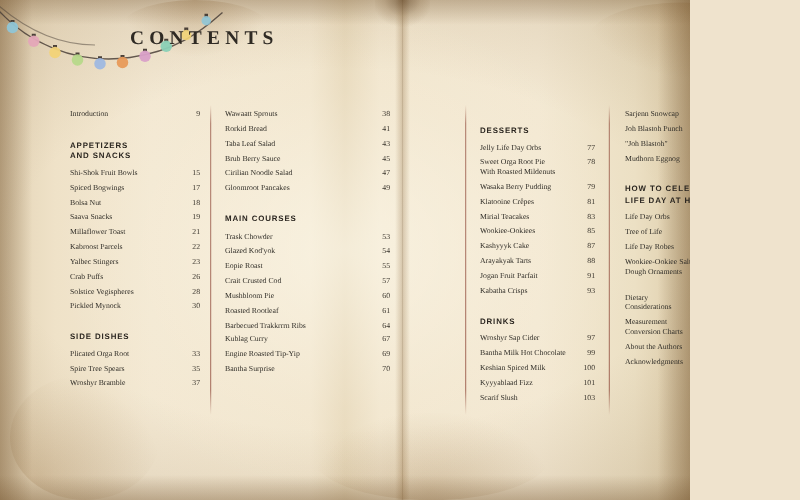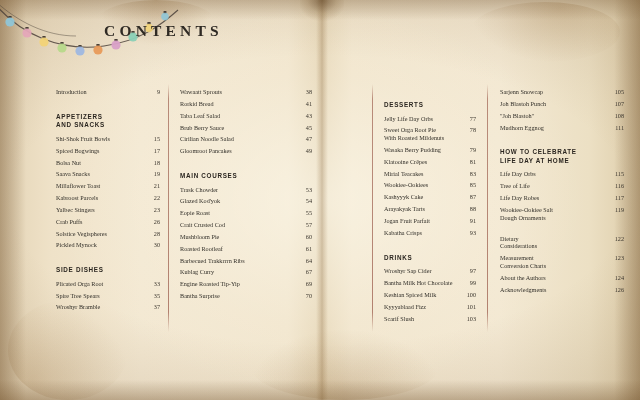--- a/index.html
+++ b/index.html
@@ -5,21 +5,21 @@
   html, body {
     margin: 0;
     padding: 0;
     background: #efe3cd;
   }
   body {
     font-family: "Liberation Sans", sans-serif;
   }
   #page {
     position: relative;
-    width: 640px;
+    width: 552px;
     height: 400px;
     overflow: hidden;
     background:
       radial-gradient(ellipse 60% 70% at 50% 50%, rgba(255,252,240,0.55) 0%, rgba(255,250,235,0.15) 45%, rgba(0,0,0,0) 70%),
       radial-gradient(ellipse 120% 90% at 50% 50%, rgba(120,85,45,0.0) 40%, rgba(120,85,45,0.20) 75%, rgba(90,60,30,0.45) 100%),
       linear-gradient(90deg, #e3d3b5 0%, #efe2c8 8%, #f3e8d2 22%, #f1e5cd 45%, #e7d8ba 50%, #f1e5cd 55%, #f3e8d2 78%, #ece0c4 92%, #ddcca9 100%);
   }
   
   .gutter {
     position: absolute;

